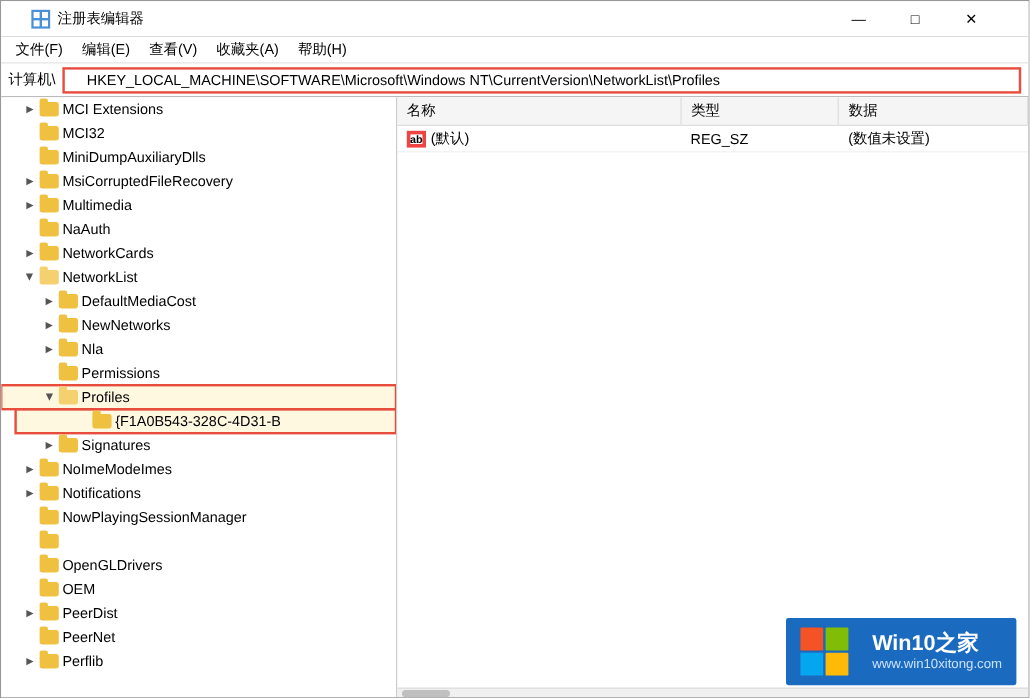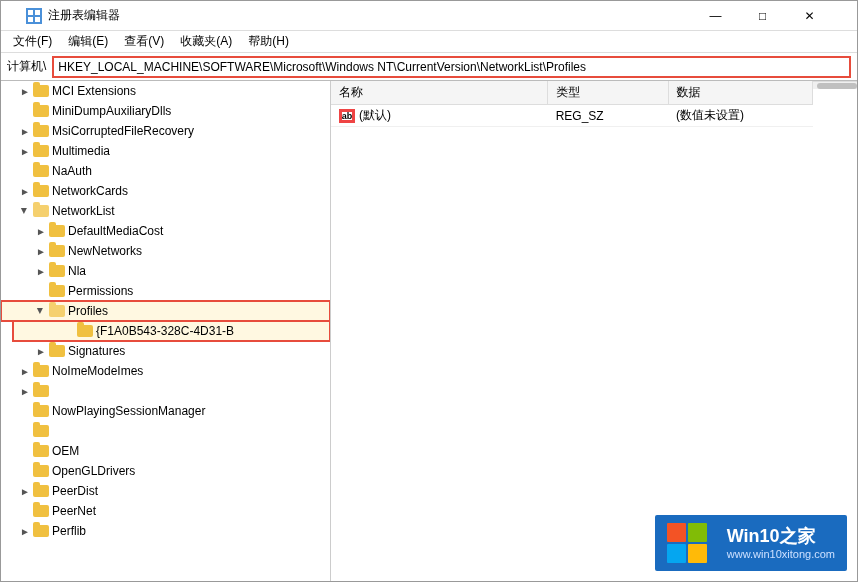--- a/index.html
+++ b/index.html
@@ -92,21 +92,21 @@
     .address-label {
       font-size: 12px;
       color: #000;
       white-space: nowrap;
     }
 
     .address-input {
       flex: 1;
       height: 22px;
       border: 2px solid #e74c3c;
-      padding: 0 4px;
+      padding: 0 18px;
       font-size: 12px;
       font-family: 'Microsoft YaHei', SimSun, sans-serif;
       background: #fff;
       outline: none;
     }
 
     
     .main-area {
       flex: 1;
       display: flex;
@@ -193,20 +193,21 @@
 
     .tree-label {
       font-size: 12px;
       flex: 1;
     }
 
     
     .right-panel {
       flex: 1;
       display: flex;
+      flex-direction: column;
       background: #fff;
       overflow: hidden;
     }
 
     .registry-table {
       flex: 1;
       overflow-y: auto;
       overflow-x: auto;
     }
 
@@ -377,20 +378,26 @@
 
     <div class="tree-panel">
 
       <div class="tree-item">
         <span class="tree-indent"></span>
         <span class="tree-expand">►</span>
         <span class="folder-closed"></span>
         <span class="tree-label">MCI Extensions</span>
       </div>
 
+      <div class="tree-item">
+        <span class="tree-indent"></span>
+        <span class="tree-expand"></span>
+        <span class="folder-closed"></span>
+        <span class="tree-label">MCI32</span>
+      </div>
 
       <div class="tree-item">
         <span class="tree-indent"></span>
         <span class="tree-expand"></span>
         <span class="folder-closed"></span>
         <span class="tree-label">MiniDumpAuxiliaryDlls</span>
       </div>
 
       <div class="tree-item">
         <span class="tree-indent"></span>
@@ -488,47 +495,48 @@
         <span class="tree-indent"></span>
         <span class="tree-expand">►</span>
         <span class="folder-closed"></span>
         <span class="tree-label">NoImeModeImes</span>
       </div>
 
       <div class="tree-item">
         <span class="tree-indent"></span>
         <span class="tree-expand">►</span>
         <span class="folder-closed"></span>
+        <span class="tree-label">Notifications</span>
       </div>
 
       <div class="tree-item">
         <span class="tree-indent"></span>
         <span class="tree-expand"></span>
         <span class="folder-closed"></span>
         <span class="tree-label">NowPlayingSessionManager</span>
       </div>
 
       <div class="tree-item">
         <span class="tree-indent"></span>
         <span class="tree-expand"></span>
         <span class="folder-closed"></span>
       </div>
 
       <div class="tree-item">
         <span class="tree-indent"></span>
         <span class="tree-expand"></span>
         <span class="folder-closed"></span>
+        <span class="tree-label">OpenGLDrivers</span>
+      </div>
+
+      <div class="tree-item">
+        <span class="tree-indent"></span>
+        <span class="tree-expand"></span>
+        <span class="folder-closed"></span>
         <span class="tree-label">OEM</span>
-      </div>
-
-      <div class="tree-item">
-        <span class="tree-indent"></span>
-        <span class="tree-expand"></span>
-        <span class="folder-closed"></span>
-        <span class="tree-label">OpenGLDrivers</span>
       </div>
 
       <div class="tree-item">
         <span class="tree-indent"></span>
         <span class="tree-expand">►</span>
         <span class="folder-closed"></span>
         <span class="tree-label">PeerDist</span>
       </div>
 
       <div class="tree-item">

